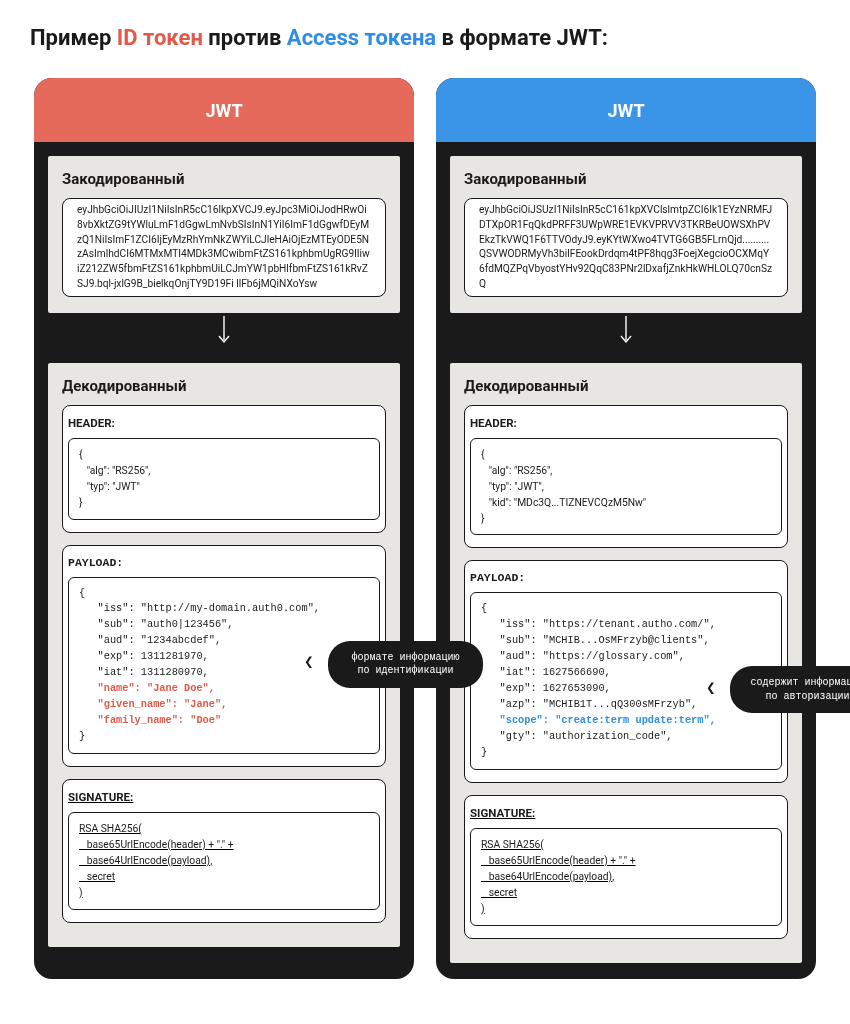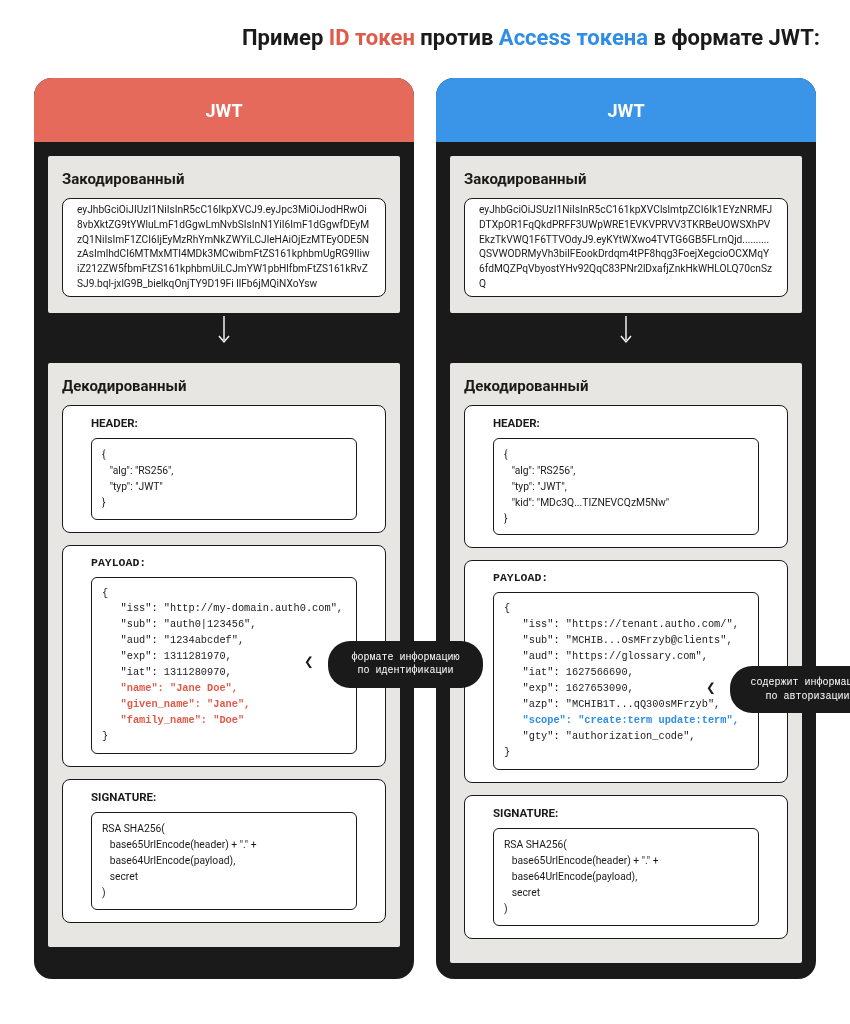--- a/index.html
+++ b/index.html
@@ -3,21 +3,21 @@
 <meta charset="utf-8">
 <style>
   * { box-sizing: border-box; margin: 0; padding: 0; }
   body {
     font-family: -apple-system, BlinkMacSystemFont, "Segoe UI", Roboto, sans-serif;
     background: #fff;
     width: 850px;
     padding: 25px 30px 40px;
   }
   .title {
-    text-align: right;
+    text-align: left;
     font-size: 22px;
     font-weight: 700;
     color: #1a1a1a;
     margin-bottom: 28px;
   }
   .title .red { color: #e05a4a; }
   .title .blue { color: #2f8de6; }
   .cols {
     display: flex;
     gap: 22px;
@@ -70,24 +70,24 @@
     display: flex;
     justify-content: center;
     align-items: center;
     height: 36px;
   }
   .arrow-down svg { display: block; }
   .section-box {
     background: #fff;
     border: 1px solid #1a1a1a;
     border-radius: 8px;
-    padding: 10px 28px 12px;
+    padding: 10px 5px 12px;
     margin-bottom: 12px;
   }
-  .section-box:last-child { margin-bottom: 8px; }
+  .section-box:last-child { margin-bottom: 8px; text-decoration: underline; }
   .sect-label {
     font-weight: 700;
     font-size: 11.5px;
     margin-bottom: 8px;
     color: #1a1a1a;
   }
   .code {
     background: #fff;
     border: 1px solid #1a1a1a;
     border-radius: 6px;

